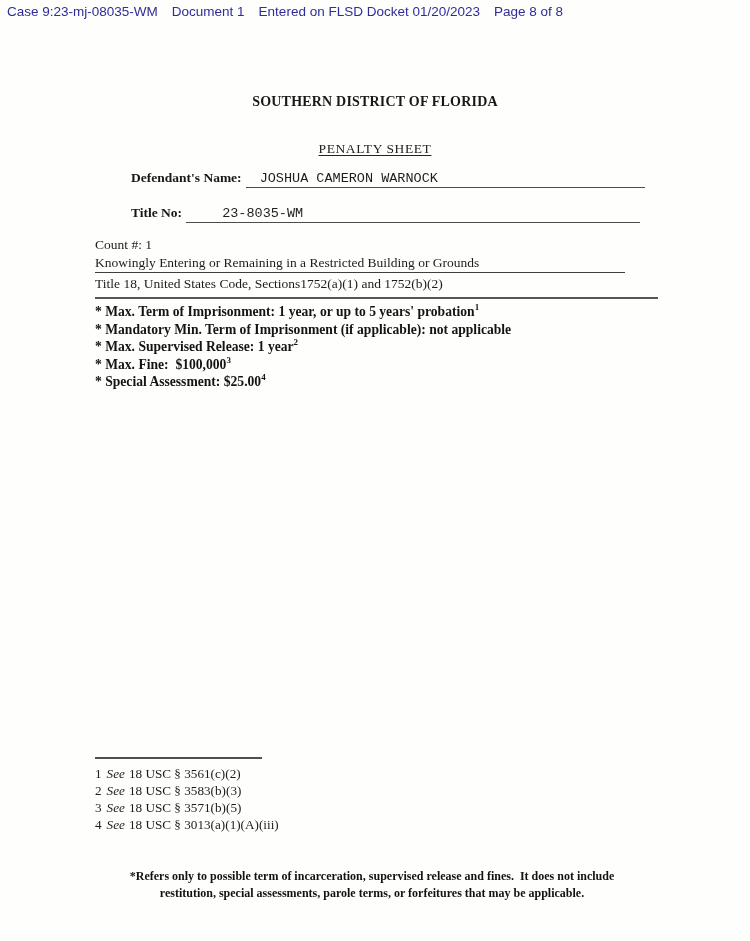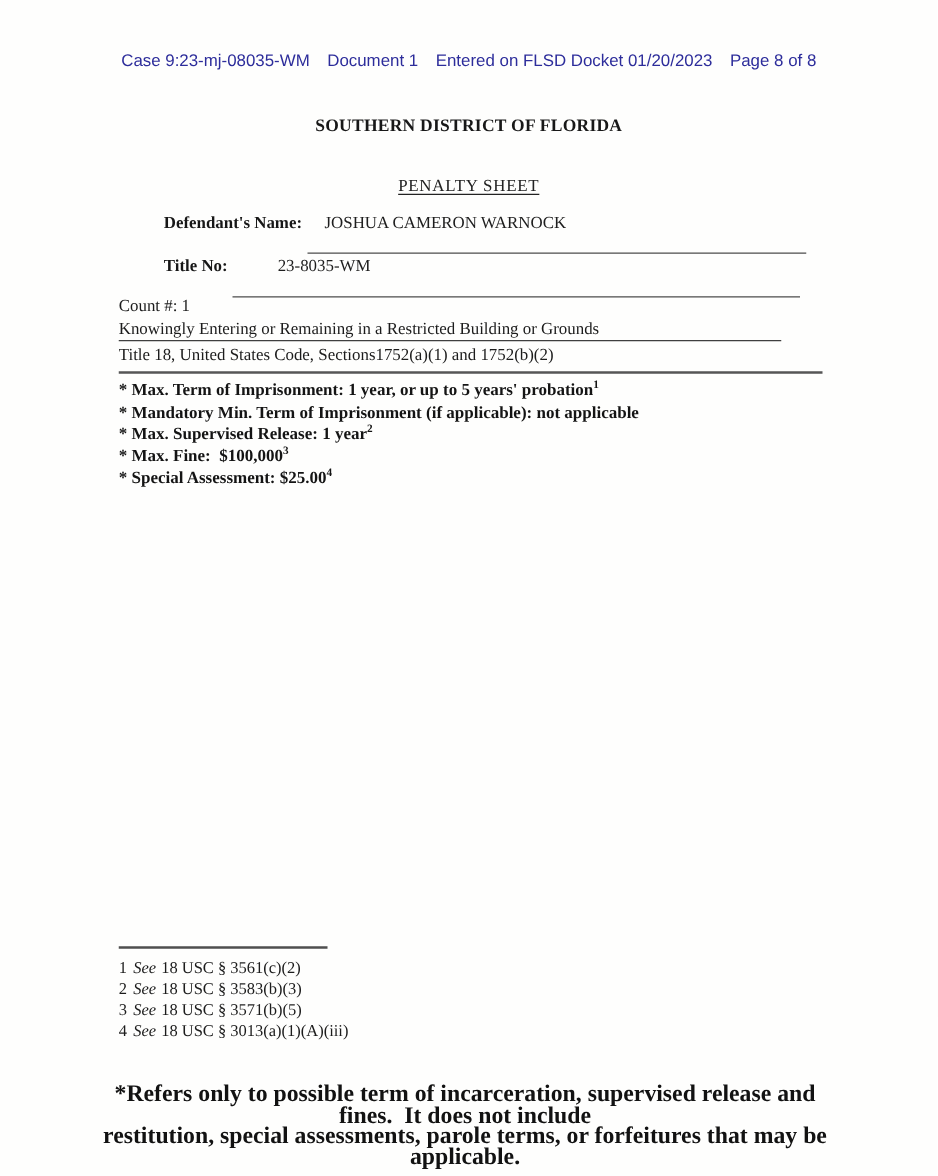--- a/index.html
+++ b/index.html
@@ -12,26 +12,24 @@
     color: #1e1e1e;
     overflow: hidden;
   }
 
   
   .stamp {
     position: absolute;
     top: 4px;
     left: 0;
     width: 100%;
-    text-align: center;
     font-family: "Liberation Sans", sans-serif;
     font-size: 13.5px;
     color: #2d2d9b;
     white-space: nowrap;
-    margin-top: 37px;
   }
   .stamp span { margin: 0 7px; }
 
   
   .court {
     position: absolute;
     top: 93px;
     left: 0;
     width: 100%;
     text-align: center;
@@ -60,22 +58,23 @@
     left: 95px;
     display: flex;
     align-items: baseline;
     font-size: 13.5px;
   }
   .field-row .lbl { font-weight: bold; white-space: nowrap; color: #171717; margin-left: 36px; }
   .field-row .fill {
     flex: 1;
     border-bottom: 1.4px solid #4c4c4c;
     margin-left: 4px;
-    padding-bottom: 16px;
+    padding-bottom: 1px;
     white-space: nowrap;
+    font-family: Liberation Mono, monospace;
   }
   .row-defendant { top: 170px; width: 550px; }
   .row-defendant .val { padding-left: 14px; }
   .row-case { top: 205px; width: 545px; }
   .row-case .val { padding-left: 36px; text-align: center; }
 
   
   .count-block {
     position: absolute;
     left: 95px;
@@ -135,21 +134,21 @@
   .footnote .fn-see { font-style: italic; margin-right: 4px; }
 
   
   .disclaimer {
     position: absolute;
     left: 72px;
     top: 868px;
     width: 600px;
     text-align: center;
     font-weight: bold;
-    font-size: 19px;
+    font-size: 12px;
     line-height: 16.5px;
     color: #121212;
   }
   .disclaimer div { white-space: pre-wrap; }
 </style>
 </head>
 <body>
 
 <div class="page">
 

